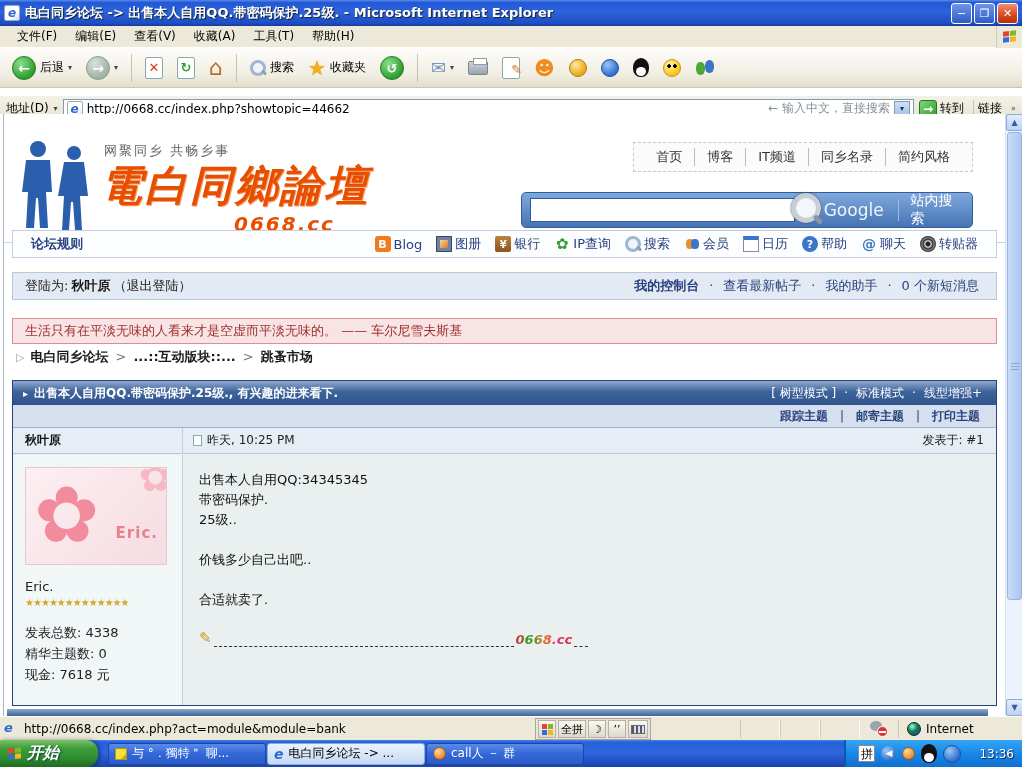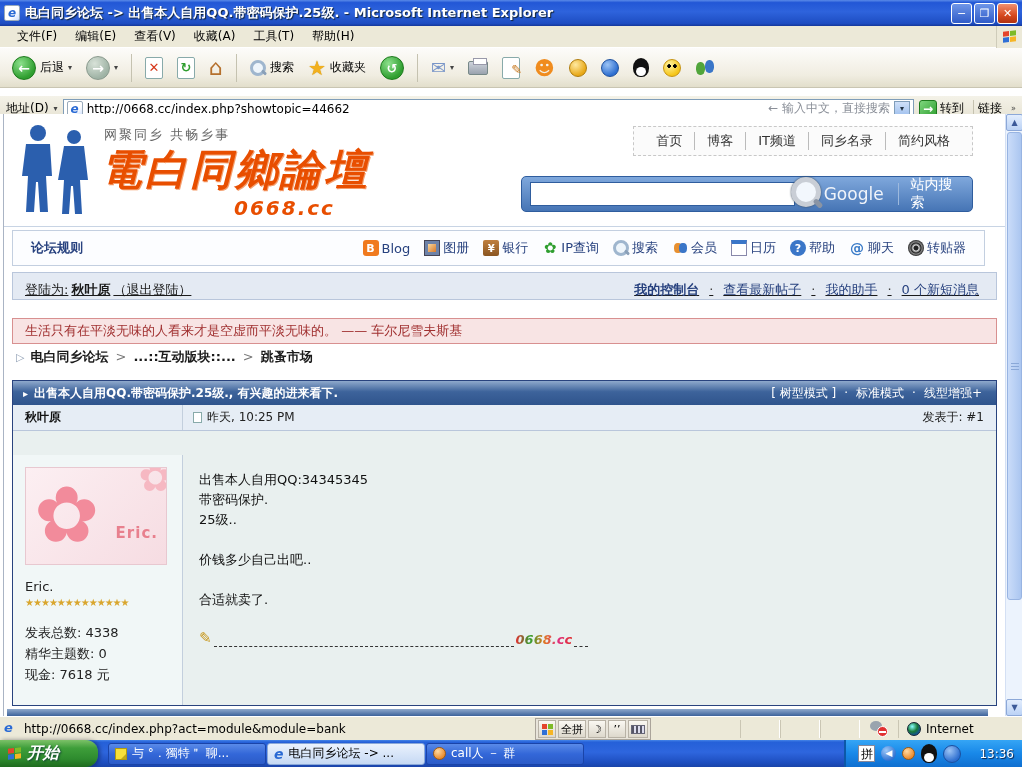--- a/index.html
+++ b/index.html
@@ -79,61 +79,61 @@
   
   .vscroll { position:absolute; right:0; top:0; width:17px; height:602px; background:#ECF3FD; border-left:1px solid #d4e0f4; }
   .sc-arrow { position:absolute; left:0; width:17px; height:17px; background:linear-gradient(180deg,#E2EDFD,#BBD2F5); border:1px solid #8CA8D8; border-radius:2px;
     color:#3B5998; font-size:8px; text-align:center; line-height:15px; }
   .sc-up { top:0; } .sc-down { bottom:0; }
   .sc-thumb { position:absolute; left:1px; top:18px; width:15px; height:468px; border:1px solid #98B4E2; border-radius:3px;
     background:linear-gradient(90deg,#CADCF9,#ABC6F0); }
   .sc-thumb::after { content:""; position:absolute; left:3px; top:50%; width:8px; height:1px; background:#8aa8d8; box-shadow:0 3px 0 #8aa8d8, 0 -3px 0 #8aa8d8; }
 
   
-  .f-header { position:absolute; top:0; left:0; right:0; height:113px; background:#fff; border-bottom:1px solid #c8d4e4; }
+  .f-header { position:absolute; top:16px; left:0; right:0; height:113px; background:#fff; border-bottom:1px solid #c8d4e4; }
   .logo-sil { position:absolute; left:12px; top:10px; }
   .tagline { position:absolute; left:100px; top:12px; color:#666; font-size:13px; letter-spacing:2px; }
   .logo-title { position:absolute; left:96px; top:28px; color:#E84E00; font-family:"DejaVu Serif",serif; font-weight:bold; font-style:italic;
     font-size:42px; letter-spacing:3px; text-shadow:1px 1px 0 #f4a070; }
   .logo-domain { position:absolute; left:230px; top:82px; color:#E84E00; font-weight:bold; font-style:italic; font-size:20px; letter-spacing:2px; }
   .top-nav { position:absolute; right:32px; top:12px; border:1px dashed #c8c8c8; background:#fbfbfb; padding:5px 10px; display:flex; }
   .top-nav a { color:#333; text-decoration:none; padding:0 12px; font-size:13px; }
   .top-nav a + a { border-left:1px solid #bbb; }
   .searchwrap { position:absolute; right:32px; top:62px; width:452px; height:36px; border-radius:5px; border:1px solid #2F5D9E;
     background:linear-gradient(180deg,#7FA8DC,#4675B5); display:flex; align-items:center; padding:0 8px; }
   .s-input { width:278px; height:24px; background:#fff; border:1px solid #2F5D9E; }
   .big-mag { position:relative; width:34px; height:34px; margin-left:-6px; }
   .big-mag::before { content:""; position:absolute; left:2px; top:0; width:20px; height:20px; border:5px solid #C9CED6; border-radius:50%; background:#f2f7fd; box-shadow:0 0 2px #345; }
   .big-mag::after { content:""; position:absolute; left:24px; top:24px; width:10px; height:5px; background:#8a94a4; transform:rotate(45deg); border-radius:2px; }
   .google-lbl { color:#f0f4fa; font-size:17px; margin-left:2px; }
   .s-div { width:1px; height:22px; background:#9db9dd; margin:0 12px 0 14px; }
   .site-lbl { color:#fff; font-size:14px; }
 
   
-  .rulesbar { position:absolute; top:116px; left:8px; right:20px; height:36px; border:1px solid #C3CFE0; background:#FCFDFF;
+  .rulesbar { position:absolute; top:116px; left:8px; right:8px; height:28px; border:1px solid #C3CFE0; background:#FCFDFF;
     display:flex; align-items:center; padding:0 18px; }
   .rules-lbl { color:#28427F; font-weight:bold; font-size:13px; }
   .tools { margin-left:auto; display:flex; align-items:center; gap:14px; }
   .tool { display:flex; align-items:center; gap:3px; color:#28427F; font-size:13px; }
   .tico { width:16px; height:16px; display:inline-flex; align-items:center; justify-content:center; font-size:13px; }
   .tico.blog { background:#F07A1E; border-radius:3px; color:#fff; font-weight:bold; font-size:11px; }
   .tico.album { background:#6d82a8; border:1px solid #445; }
   .tico.album i { width:8px; height:8px; background:linear-gradient(135deg,#f8d8a0,#d87828); }
   .tico.bank { background:linear-gradient(#c08040,#8a5520); border-radius:2px; color:#fff; font-size:10px; font-weight:bold; }
   .tico.ip { color:#2F9E2F; font-size:15px; }
   .tico.members::before { content:""; width:8px; height:10px; border-radius:45%; background:#E89030; margin-right:-3px; }
   .tico.members::after { content:""; width:8px; height:10px; border-radius:45%; background:#3A76C8; }
   .tico.cal { background:#fff; border:1px solid #88a; border-top:4px solid #3A76C8; }
   .tico.help { background:#3A76C8; border-radius:50%; color:#fff; font-size:11px; font-weight:bold; }
   .tico.chat { color:#3A7BC8; font-weight:bold; font-size:14px; }
   .tico.repost { background:radial-gradient(circle,#222 2px,#ddd 3px,#222 5px,#888 6px,#222 8px); border-radius:50%; }
 
   
   .loginbar { position:absolute; top:158px; left:8px; right:8px; height:28px; background:#E4EAF3; border:1px solid #B9C6DB;
-    display:flex; align-items:flex-end; padding:0 12px; color:#1a1a1a; font-size:13px;text-decoration:underline; }
+    display:flex; align-items:center; padding:0 12px; color:#1a1a1a; font-size:13px; }
   .login-user { font-weight:bold; margin:0 3px; }
   .login-links { margin-left:auto; display:flex; align-items:center; }
   .login-links .llink { color:#28427F; padding:0 5px; }
   .login-links .llink.strong { font-weight:bold; }
   .login-links .llink + .llink::before { content:"·"; margin-right:10px; color:#444; }
 
   
   .quotebar { position:absolute; top:204px; left:8px; right:8px; height:26px; background:#F8E4E4; border:1px solid #D89090;
     display:flex; align-items:center; padding:0 12px; color:#A03030; font-size:13px; }
 
@@ -440,20 +440,25 @@
       <div class="topicbox">
         <div class="topicbar">
           <span class="topic-arrow">▸</span>
           <span class="topic-title">出售本人自用QQ.带密码保护.25级., 有兴趣的进来看下.</span>
           <div class="topic-modes">
             <span class="tmode">[ 树型模式 ]</span>
             <span class="tmode">标准模式</span>
             <span class="tmode">线型增强+</span>
           </div>
         </div>
+        <div class="actionsbar">
+          <span class="abtn">跟踪主题</span>
+          <span class="abtn">邮寄主题</span>
+          <span class="abtn">打印主题</span>
+        </div>
         <div class="postheader">
           <div class="ph-author">秋叶原</div>
           <div class="ph-time">
             <span class="mini-page"></span>
             <span>昨天, 10:25 PM</span>
           </div>
           <div class="ph-num">发表于: #1</div>
         </div>
         <div class="postbody">
           <div class="usercol">

